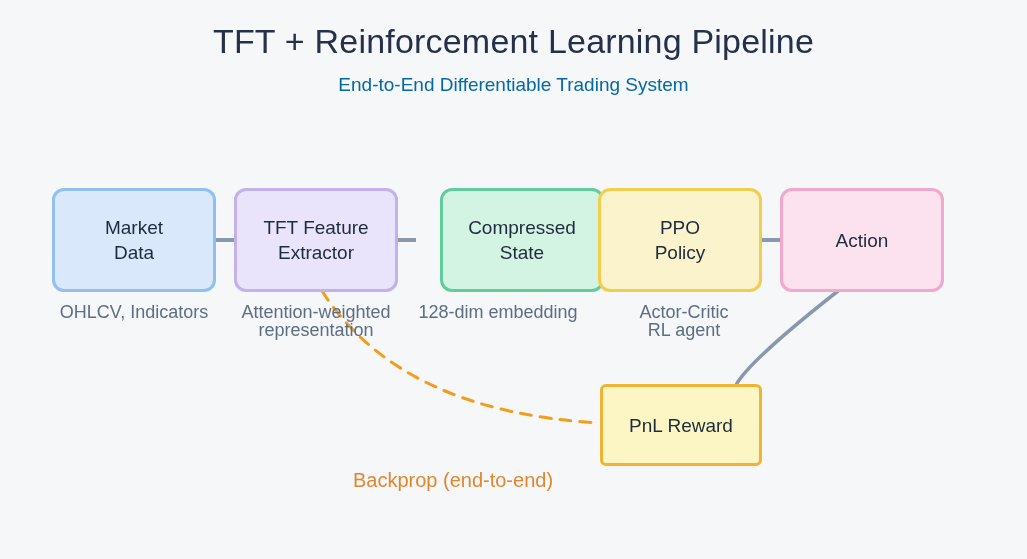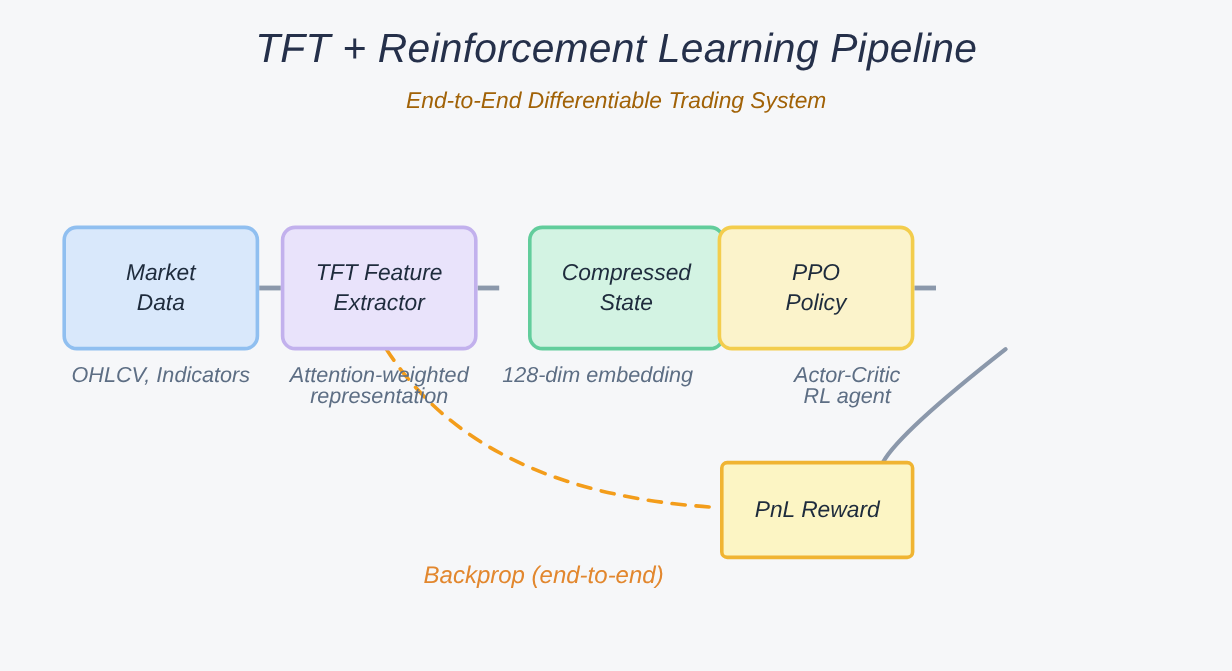--- a/index.html
+++ b/index.html
@@ -6,41 +6,40 @@
   body {
     font-family: "Liberation Sans", sans-serif;
     background: #f6f7f9;
   }
   .canvas {
     position: relative;
     width: 1027px;
     height: 559px;
     background: #f6f7f9;
     overflow: hidden;
-    font-style: italic;
   }
   .title {
     position: absolute;
     top: 22px; left: 0;
     width: 100%;
     margin: 0;
     text-align: center;
     font-size: 34px;
     font-weight: 500;
     letter-spacing: 0.2px;
     color: #25304a;
   }
   .subtitle {
     position: absolute;
     top: 74px; left: 0;
     width: 100%;
     text-align: center;
     font-size: 19px;
     font-weight: 400;
-    color: #a16207;
+    color: #0369a1;
   }
   .edge-layer {
     position: absolute;
     top: 0; left: 0;
     width: 1027px;
     height: 559px;
     z-index: 1;
   }
   .connector {
     position: absolute;
@@ -133,26 +132,29 @@
 Extractor</div>
   </div>
   <div class="node" style="left: 416px; background: rgb(211, 243, 227); border-color: rgb(98, 205, 156); margin-left: 24px;">
     <div class="node-label">Compressed
 State</div>
   </div>
   <div class="node" style="left: 598px; background: rgb(251, 243, 203); border-color: rgb(243, 205, 77);">
     <div class="node-label">PPO
 Policy</div>
   </div>
+  <div class="node" style="left: 780px; background: rgb(251, 226, 238); border-color: rgb(243, 167, 203);">
+    <div class="node-label">Action</div>
+  </div>
 
   <div class="caption" style="left:24px">OHLCV, Indicators</div>
   <div class="caption" style="left:206px">Attention-weighted
 representation</div>
   <div class="caption" style="left:388px">128-dim embedding</div>
-  <div class="caption" style="left:596px">Actor-Critic
+  <div class="caption" style="left:574px">Actor-Critic
 RL agent</div>
 
   <div class="reward-node" style="background: rgb(252, 245, 196); border-color: rgb(240, 180, 50);">
     <div class="node-label">PnL Reward</div>
   </div>
 
   <div class="backprop-label" style="color: rgb(226, 135, 46);">Backprop (end-to-end)</div>
 
 </div>
 

